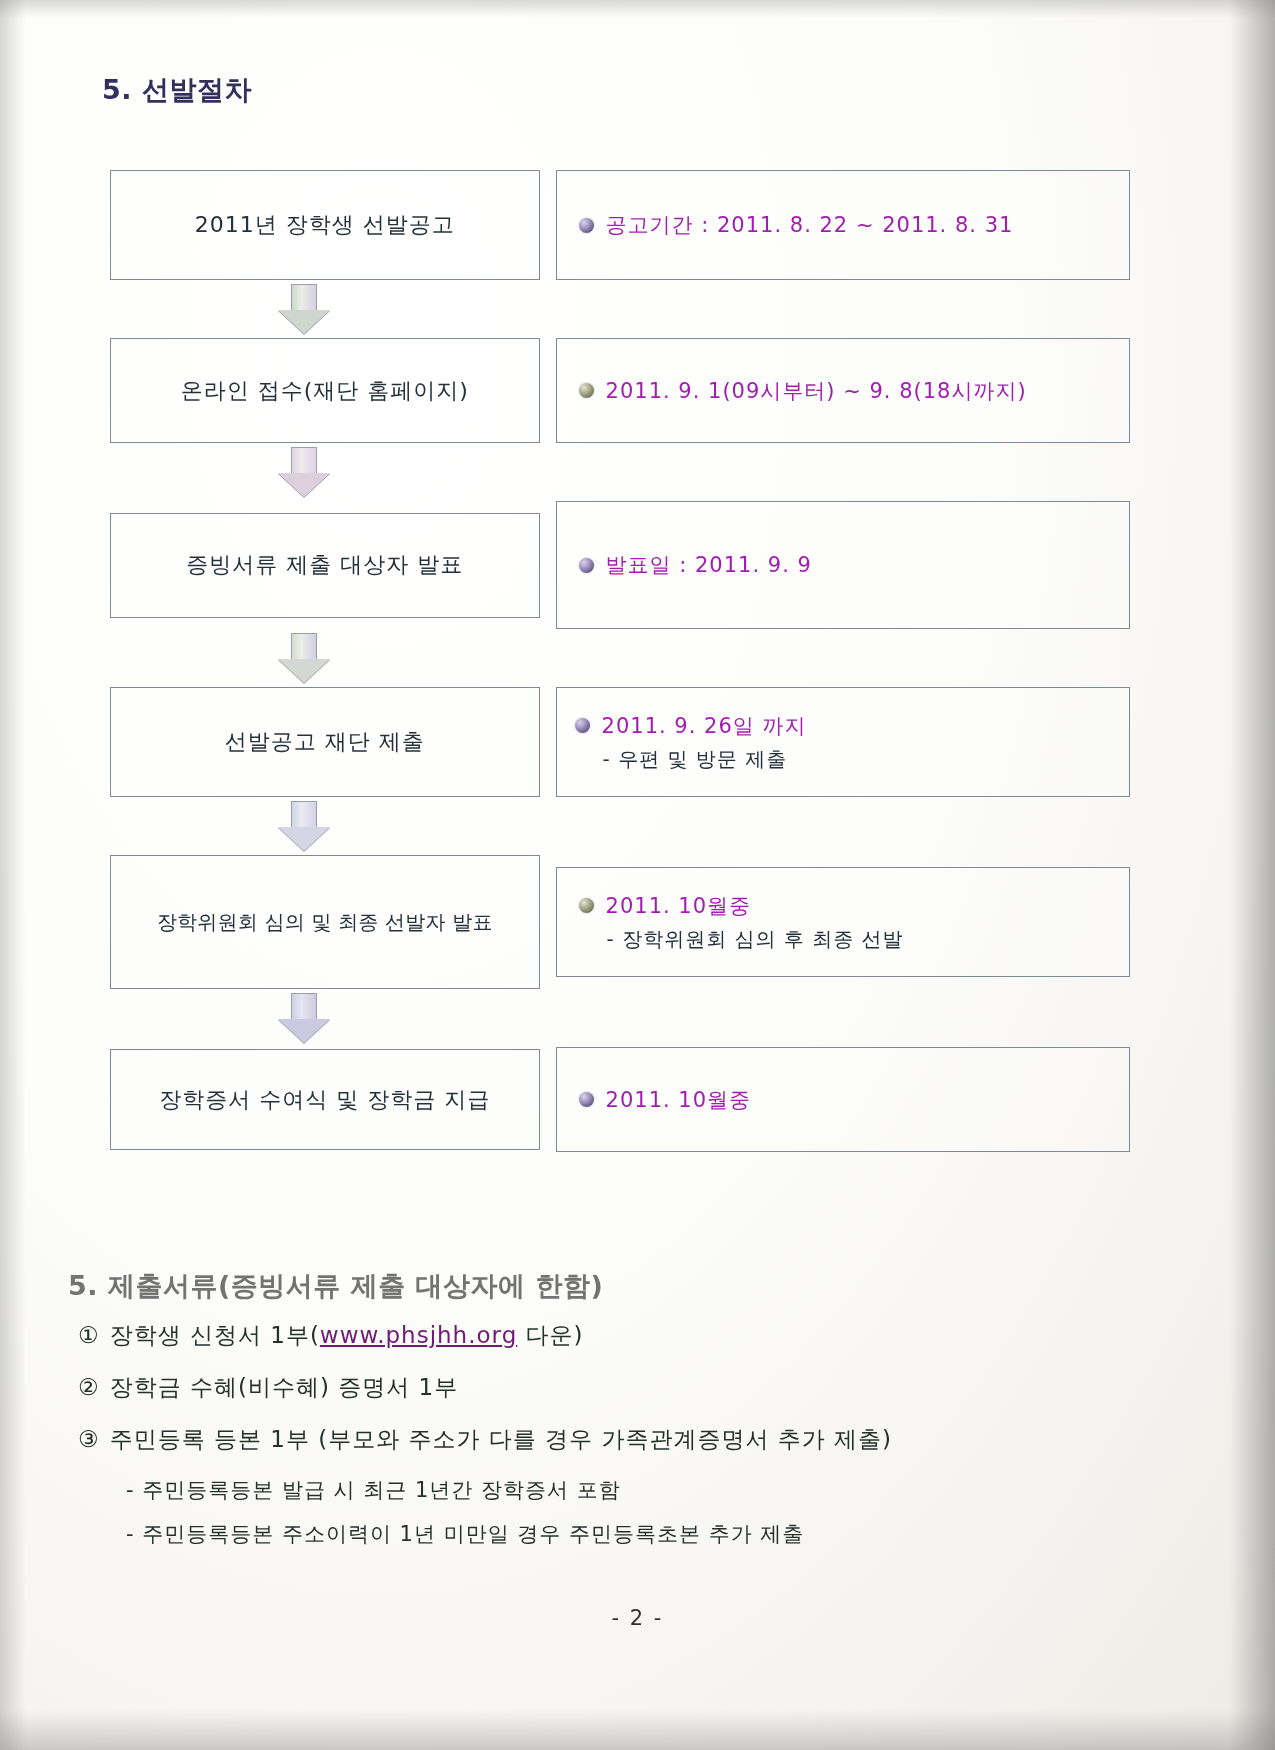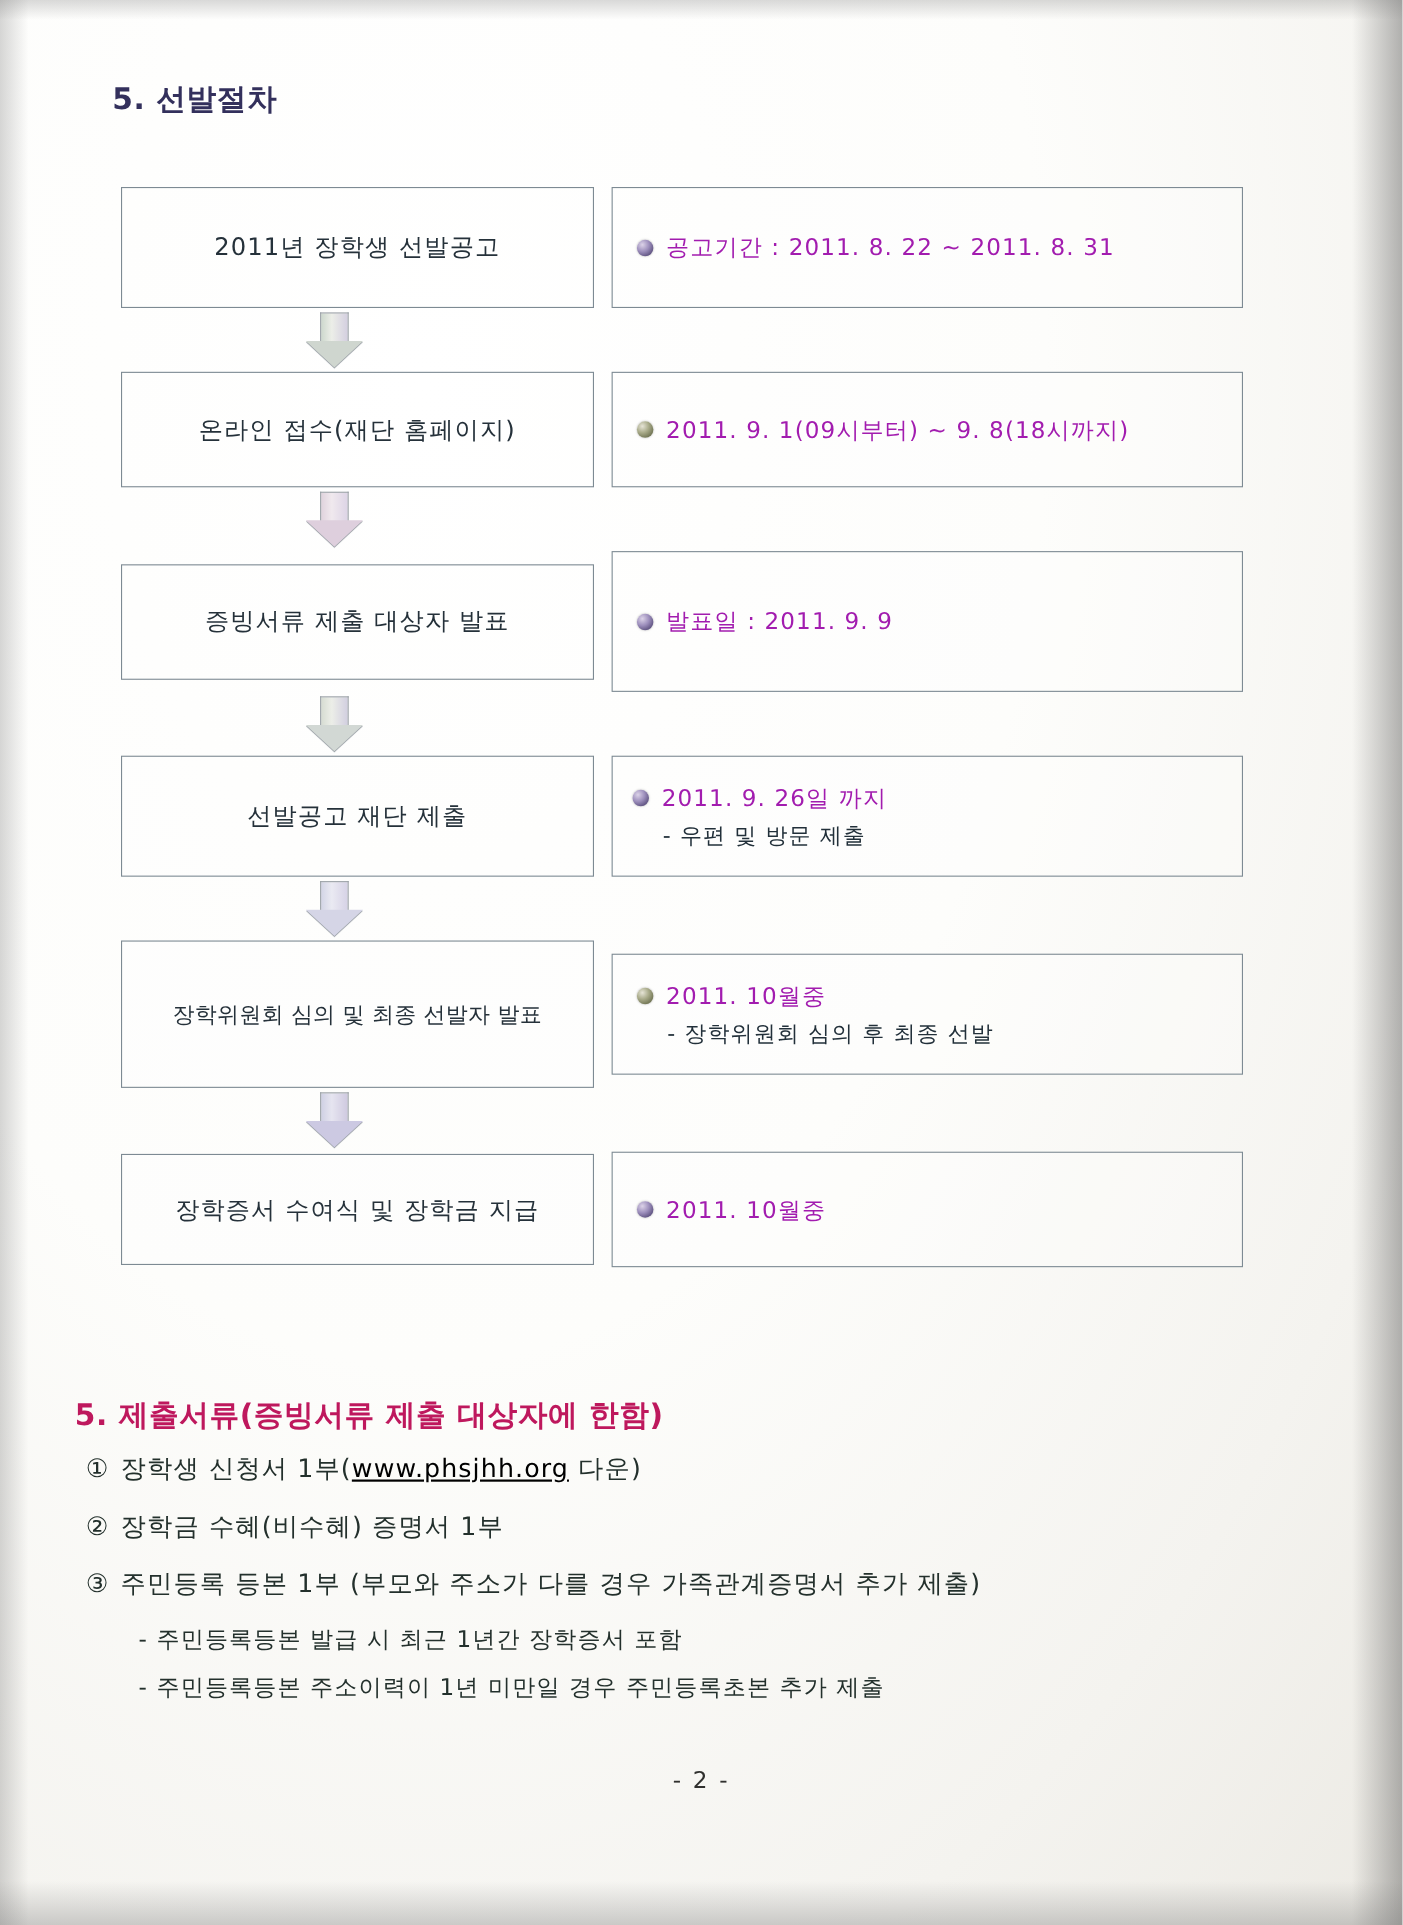--- a/index.html
+++ b/index.html
@@ -71,21 +71,21 @@
     left: 68px;
     top: 72px;
     font-size: 27px;
     color: #33305c;
     margin-left: 34px;
   }
   #heading-docs {
     left: 68px;
     top: 1268px;
     font-size: 27px;
-    color: #be185d;
+    color: #737373;
   }
 
   
   .flow {
     position: absolute;
     left: 110px;
     top: 170px;
     width: 1020px;
   }
   .flow-row {
@@ -214,21 +214,21 @@
     display: flex;
     gap: 10px;
     align-items: baseline;
   }
   .doc-num {
     flex: 0 0 auto;
     font-size: 23px;
   }
   .doc-text .link {
     text-decoration: underline;
-    color: #000000;
+    color: #701a75;
   }
   .doc-sub {
     font-size: 21px;
     color: #23302c;
     letter-spacing: 1px;
     margin: 0 0 16px 48px;
   }
 
   .page-number {
     position: absolute;

